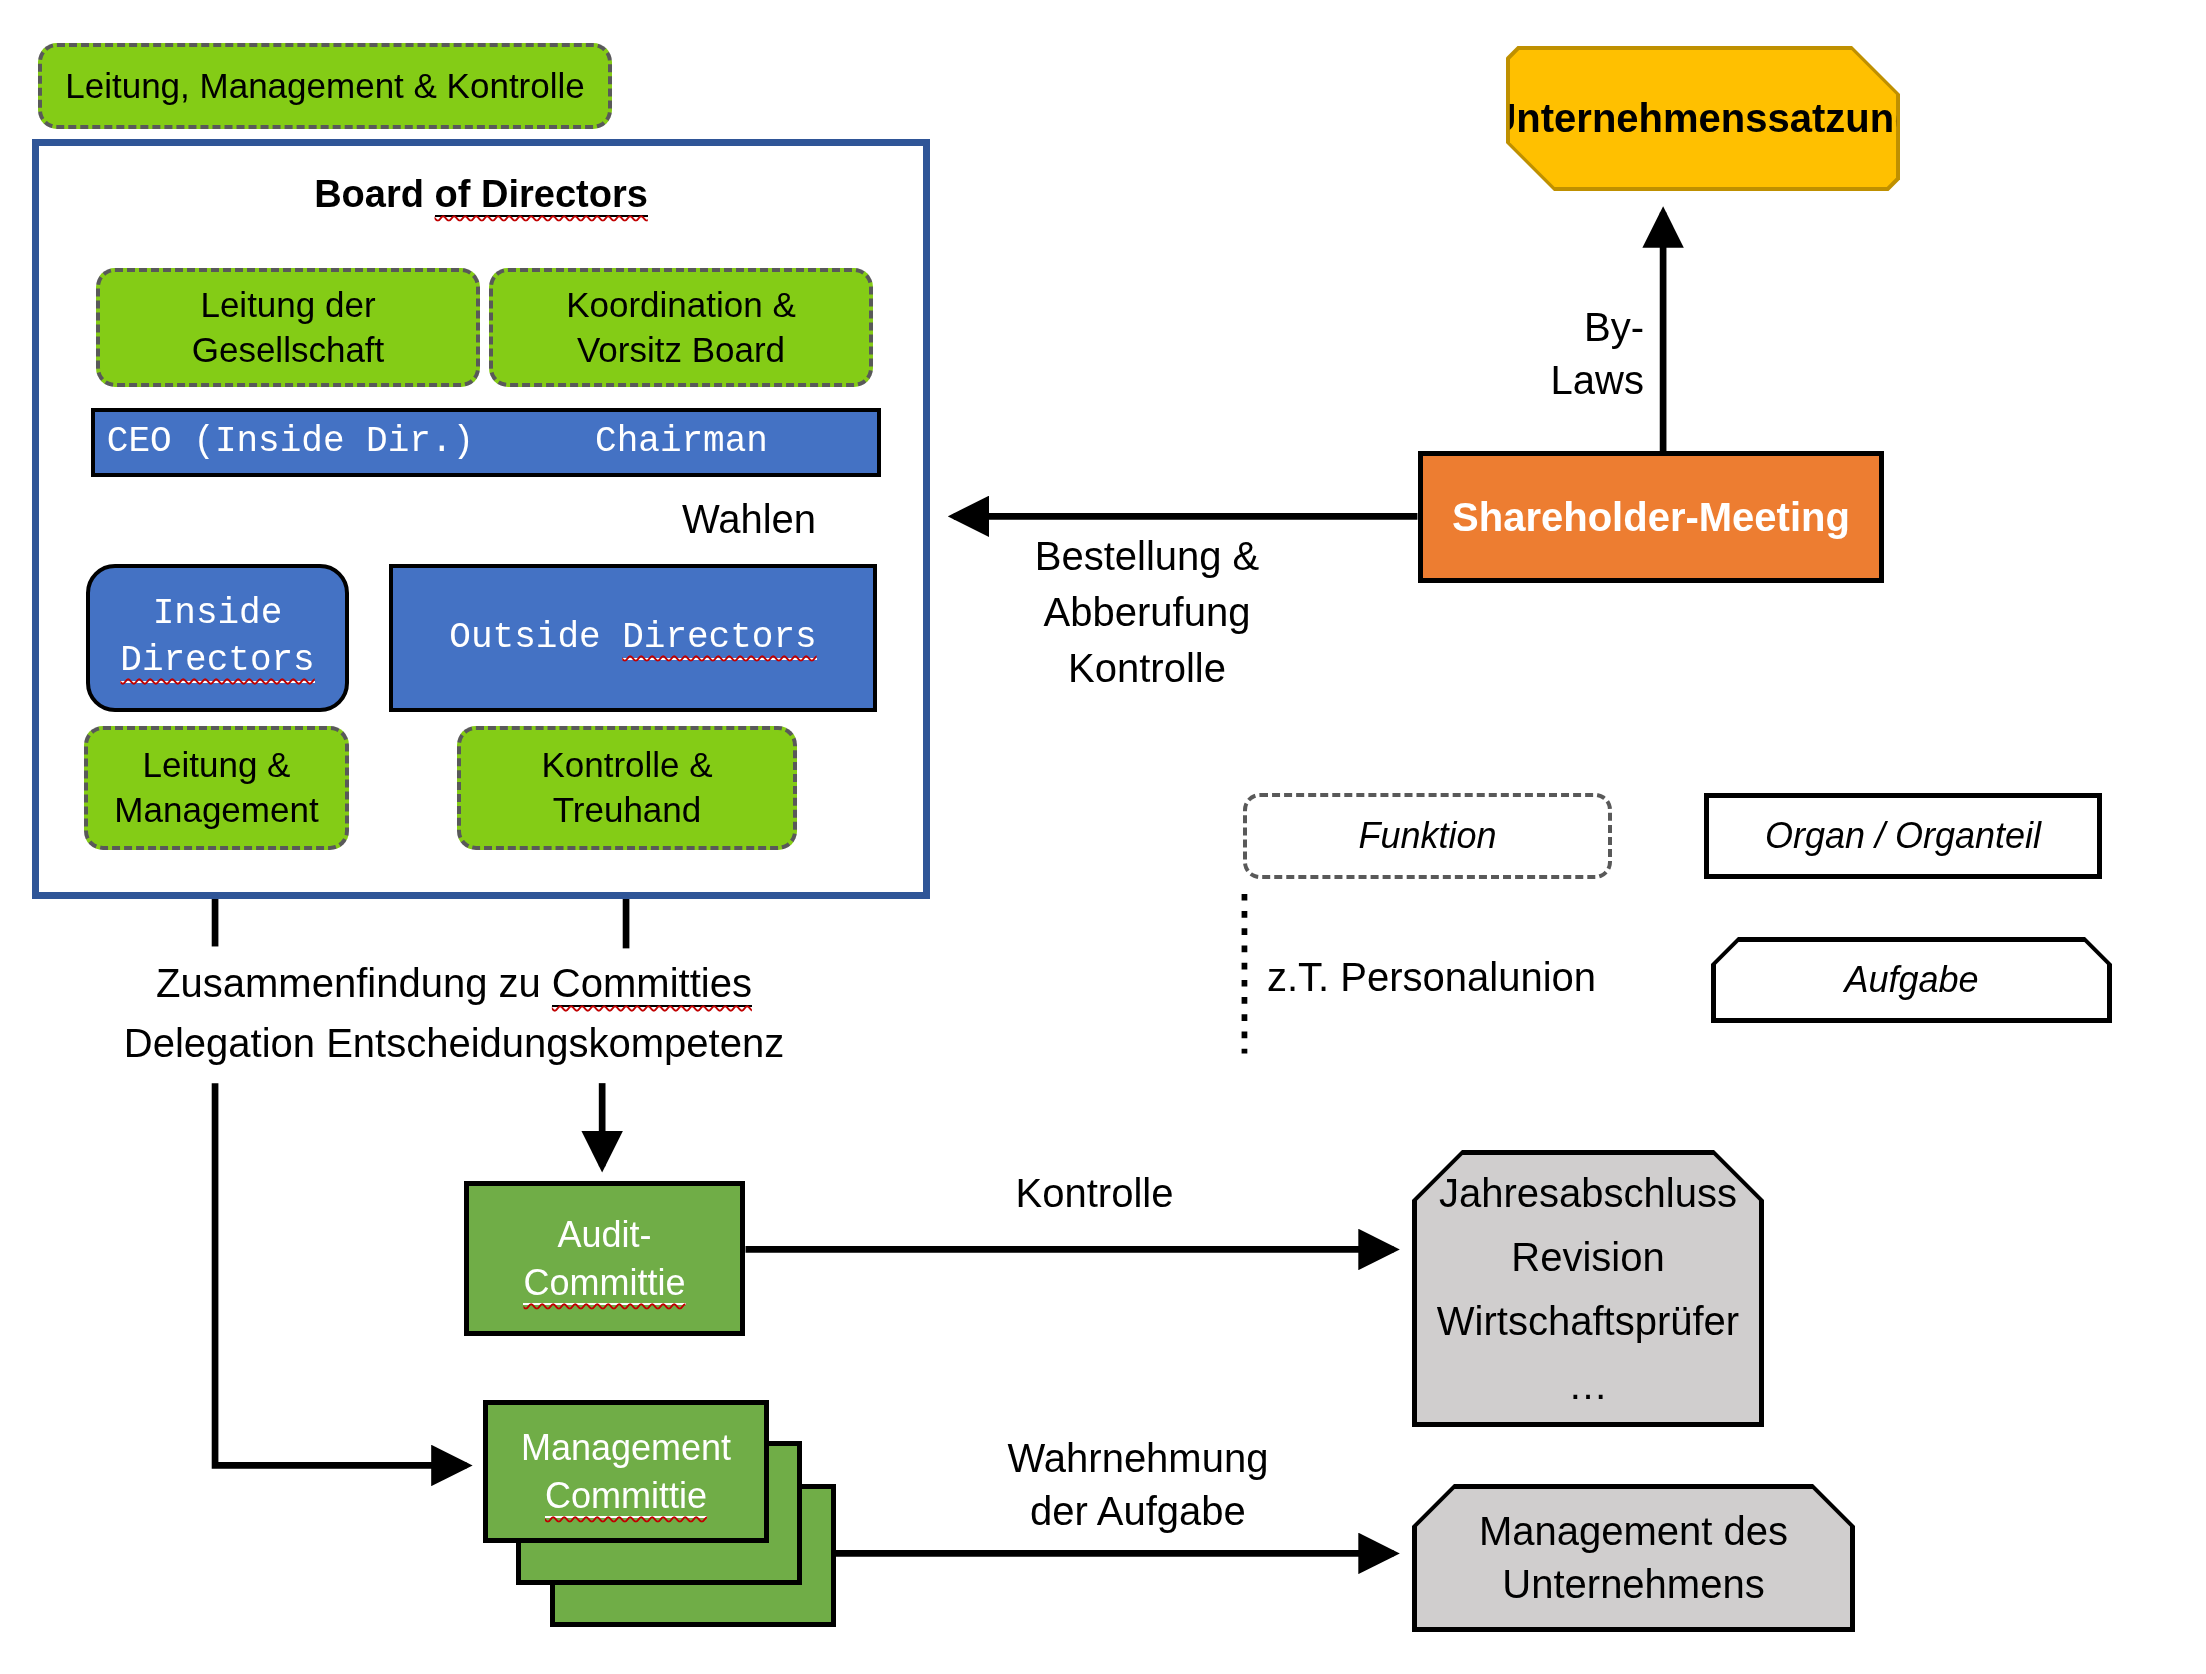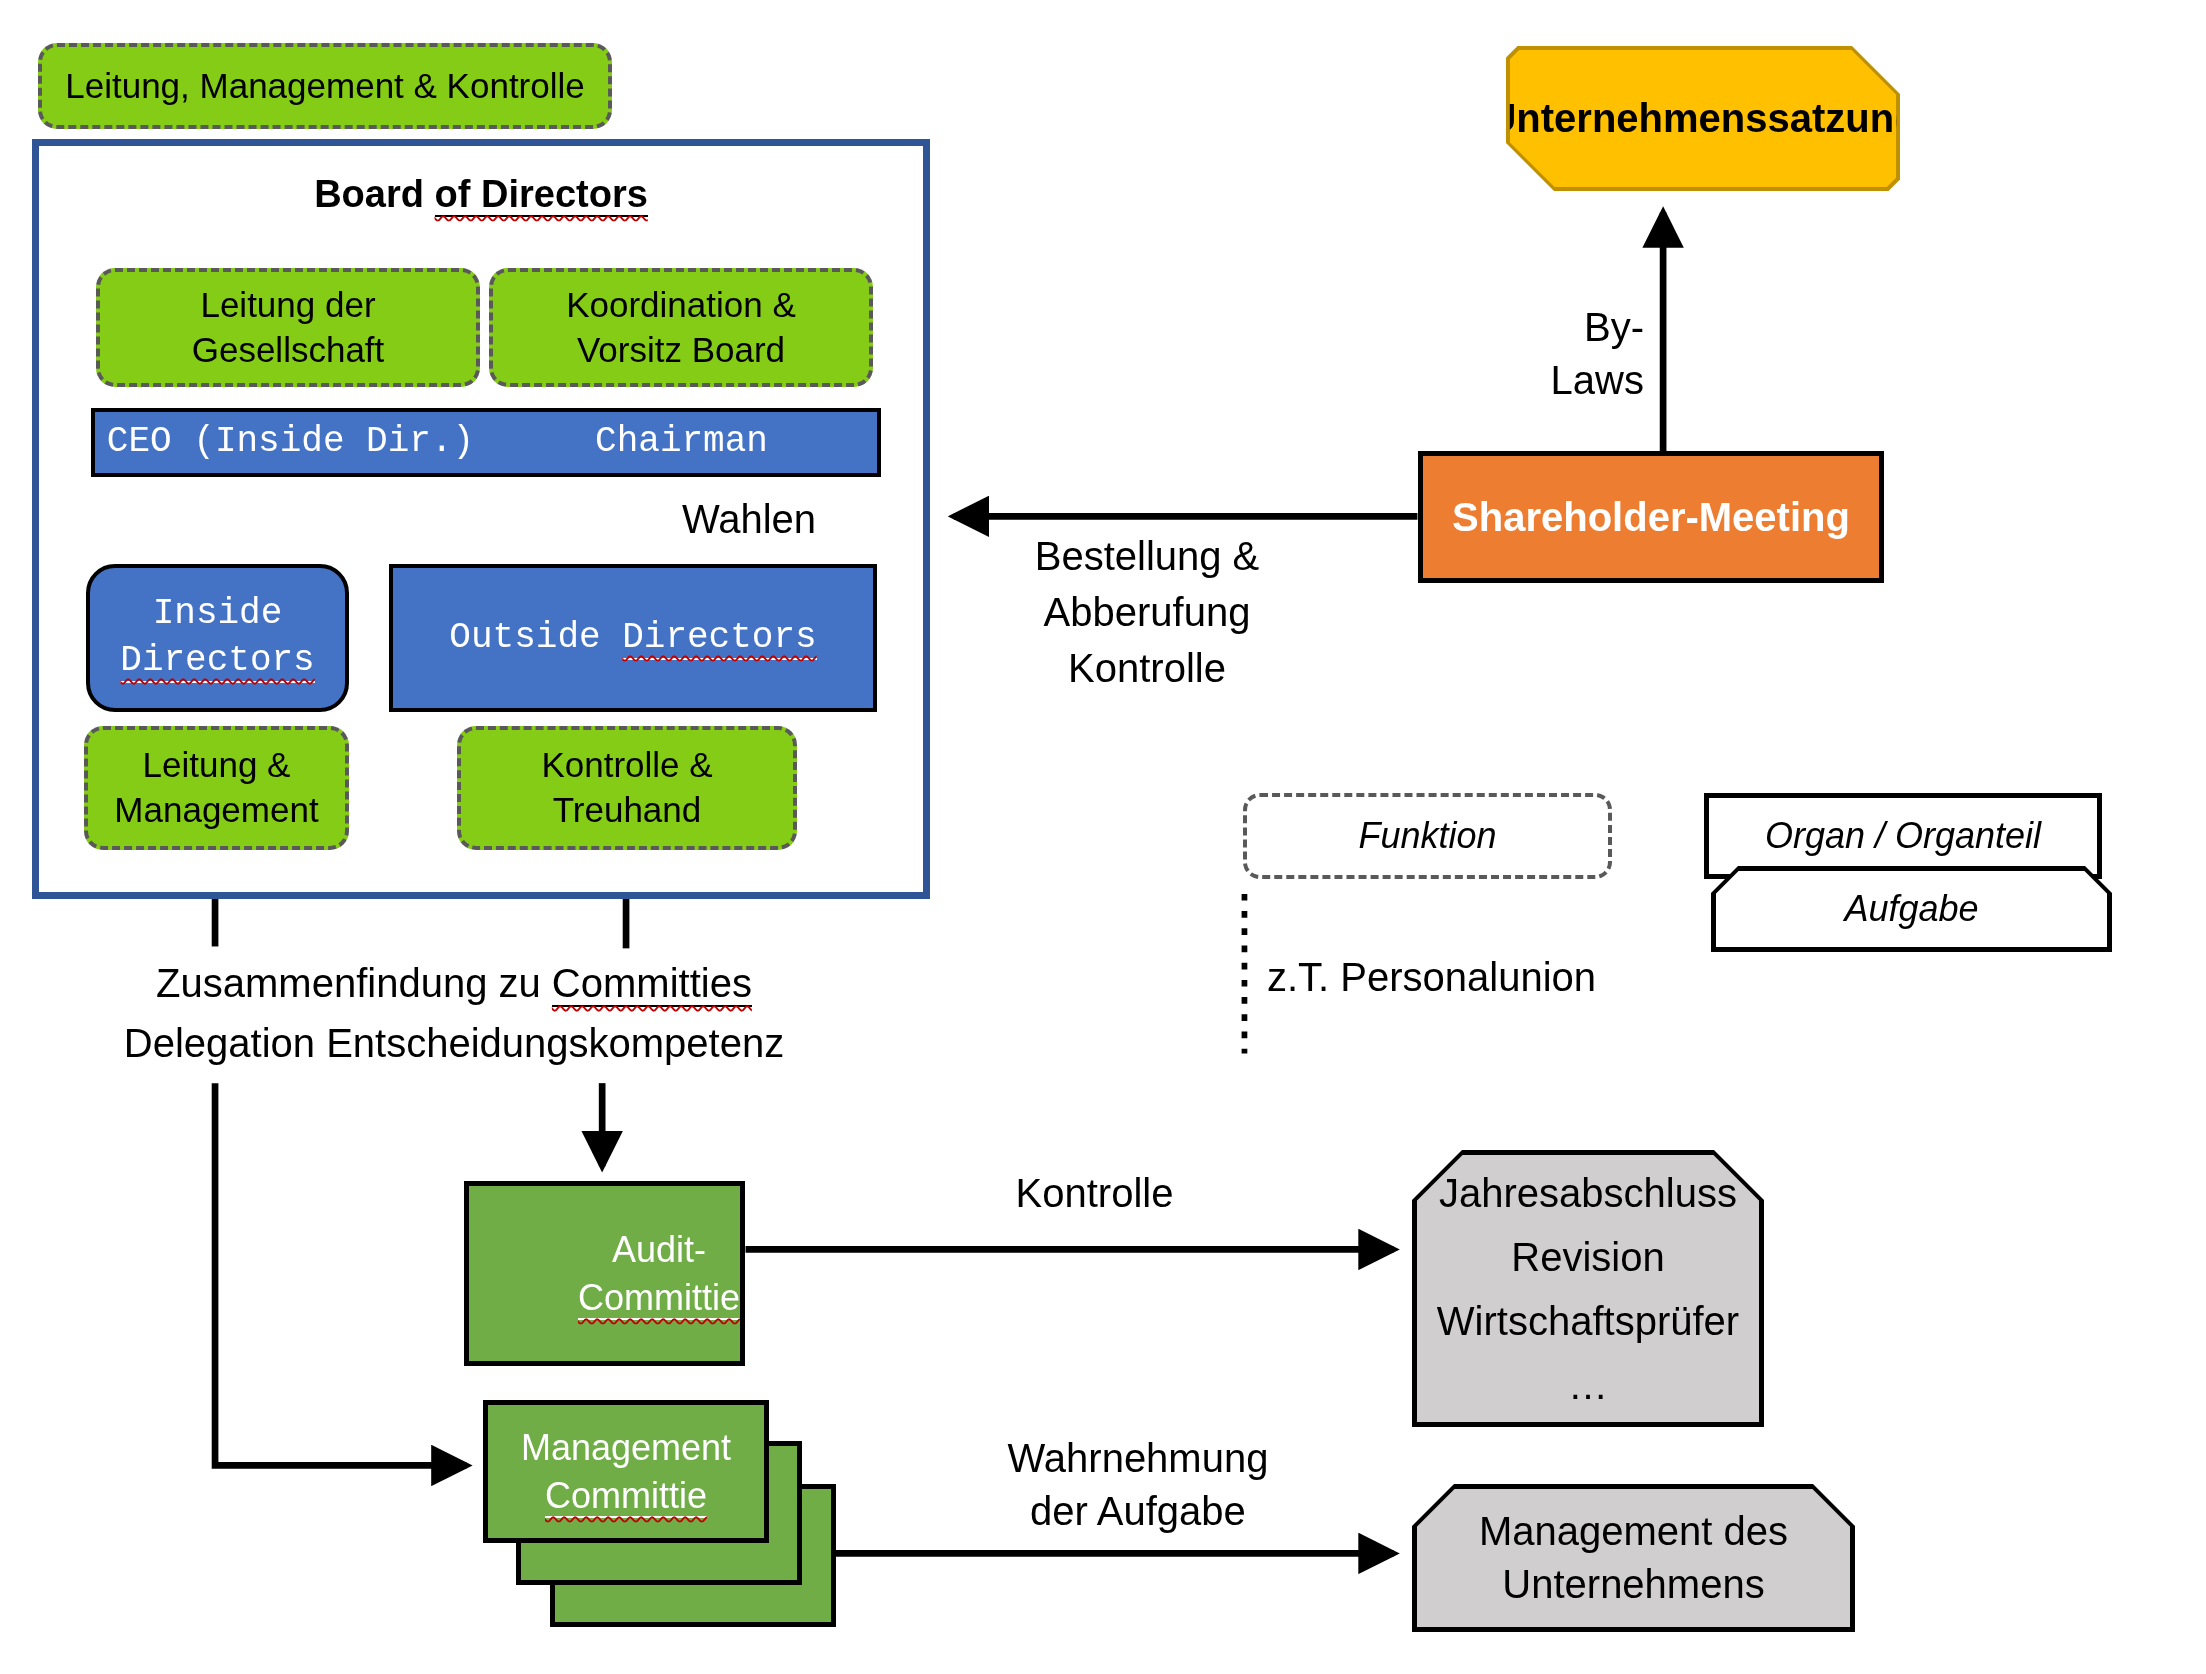--- a/index.html
+++ b/index.html
@@ -118,21 +118,21 @@
 Treuhand</span>
   </div>
 
   <div class="abs center label" style="left:105px; top:956px; width:698px; height:115px;">
     <span>
       <span>Zusammenfindung zu </span><span class="mark">Committies</span>
       <span style="display:block; margin-top:7.6px;">Delegation Entscheidungskompetenz</span>
     </span>
   </div>
 
-  <div class="abs greenbox center" style="left:464px; top:1181px; width:281px; height:185px;justify-content:flex-end;">
+  <div class="abs greenbox center" style="left:464px; top:1181px; width:281px; height:155px;">
     <span>
       <span style="display:block;">Audit-</span>
       <span class="mark">Committie</span>
     </span>
   </div>
 
   <div class="abs center label" style="left:956px; top:1168px; width:277px; height:50px;">
     <span>Kontrolle</span>
   </div>
 
@@ -197,21 +197,21 @@
   </div>
 
   <div class="abs legendbox-solid center" style="left:1704px; top:793px; width:398px; height:86px;">
     <span>Organ / Organteil</span>
   </div>
 
   <div class="abs label" style="left:1267px; top:951px; width:344px;">
     <span>z.T. Personalunion</span>
   </div>
 
-  <div class="abs" style="left:1711px; top:866px; width:401px; height:86px; background:#000;
+  <div class="abs" style="left:1711px; top:937px; width:401px; height:86px; background:#000;
        clip-path:polygon(27px 0, calc(100% - 27px) 0, 100% 27px, 100% 100%, 0 100%, 0 27px);">
     <div class="snip-inner" style="inset:4.8px; background:#fff; font-style:italic; font-size:36px;
          clip-path:polygon(23px 0, calc(100% - 23px) 0, 100% 23px, 100% 100%, 0 100%, 0 23px);">
       <span>Aufgabe</span>
     </div>
   </div>
 
 </div>
 
 

